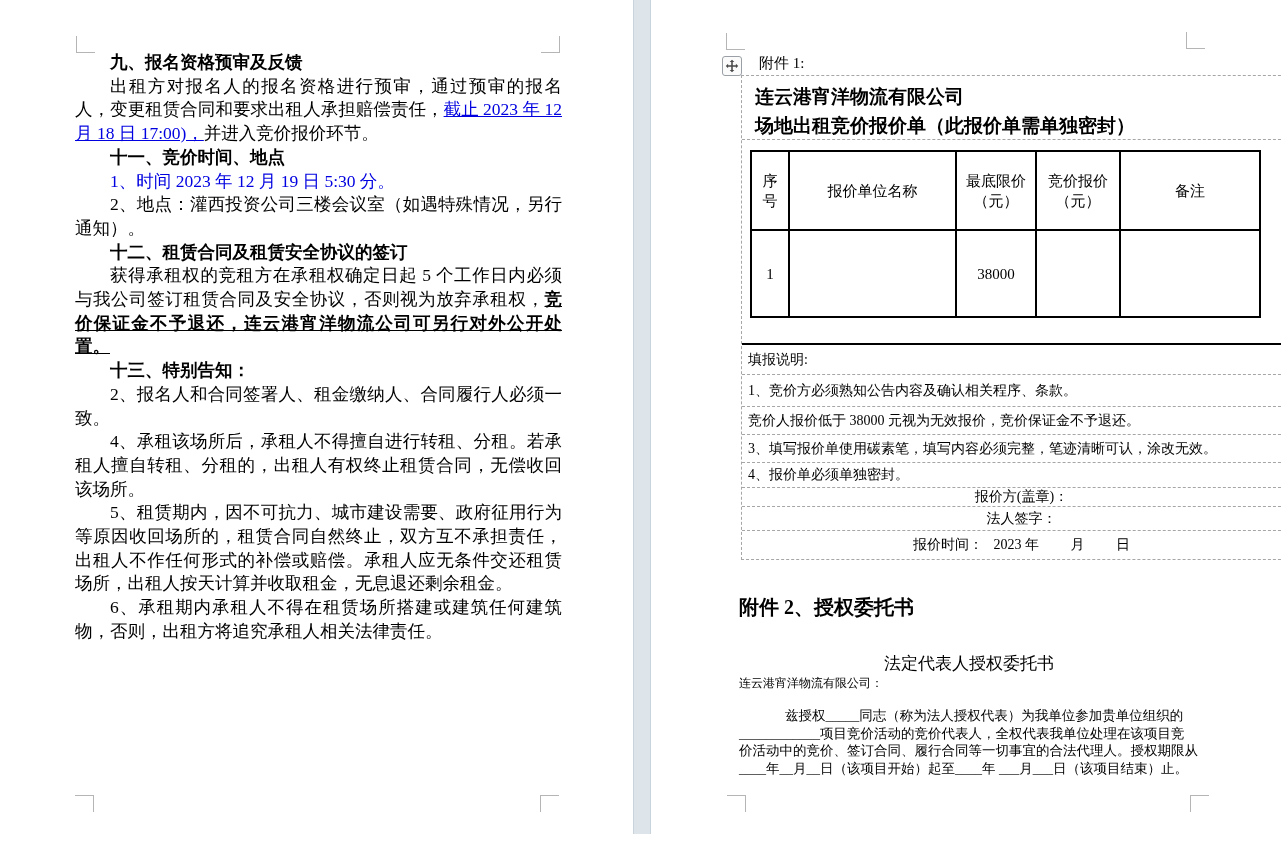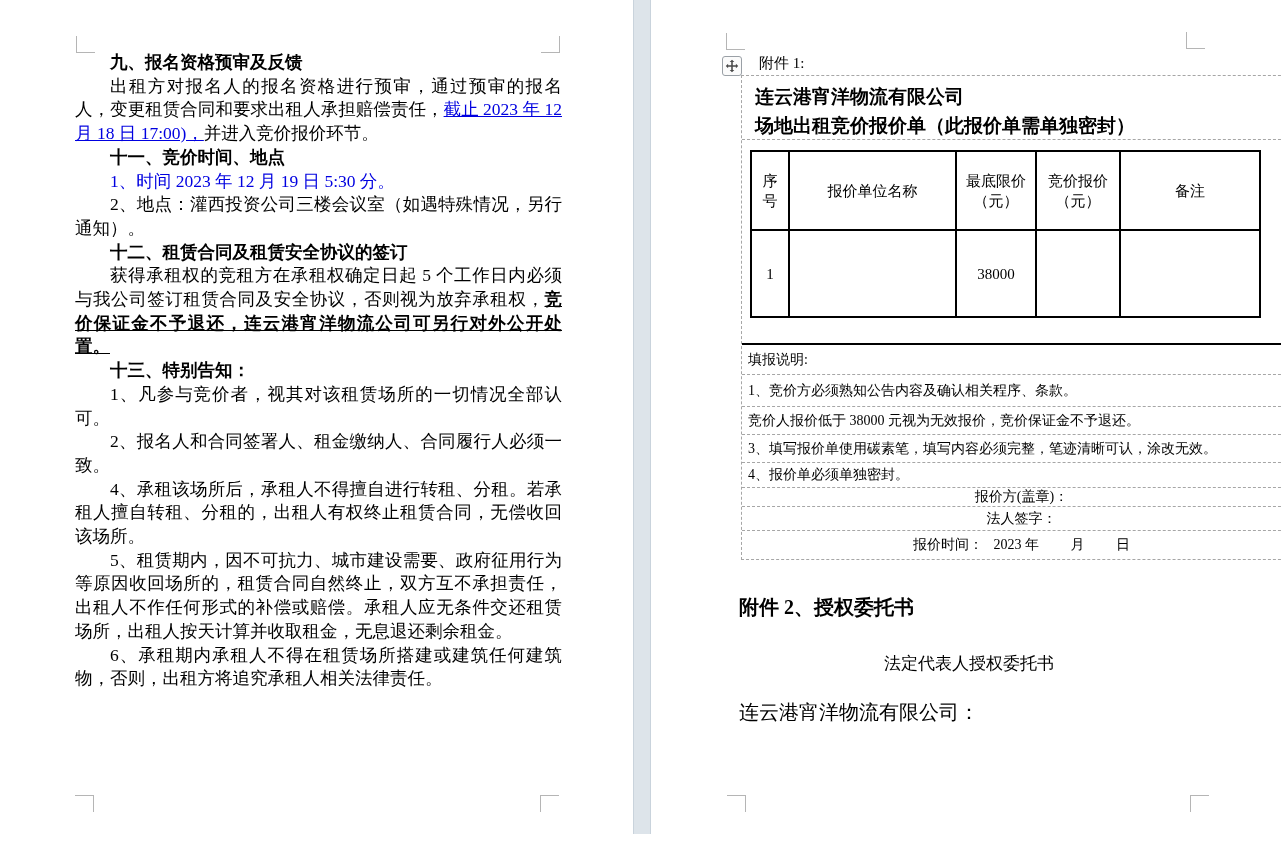--- a/index.html
+++ b/index.html
@@ -72,21 +72,21 @@
     padding-left:6px; display:flex; align-items:center; white-space:pre;
   }
   .nrow.first{height:30px; align-items:flex-start; padding-top:6px;}
   .nrow.c{justify-content:center; padding-left:0;}
   .nrow.last{border-bottom:none;}
 
   .att2{position:absolute; left:88px; top:594px; width:460px;}
   .att2-heading{font-weight:bold; font-size:20px;}
   .att2-title{text-align:center; font-size:17px; margin-top:31px;
     font-family:"Liberation Sans","DejaVu Sans",sans-serif;}
-  .att2-salutation{font-size:20px; margin-top:24px;}
+  .att2-salutation{font-size:12px; }
   .att2-para{margin-top:15px; font-size:13.5px; line-height:17.5px; text-align:justify;}
   .att2-para .ln{white-space:nowrap;}
   .att2-para .ln.indent{text-indent:3.4em;}
 </style>
 </head>
 <body>
 
 <div class="canvas">
 
   <div class="page page-left">
@@ -97,21 +97,20 @@
 
     <div class="left-text">
       <p class="b">九、报名资格预审及反馈</p>
       <p><span>出租方对报名人的报名资格进行预审，通过预审的报名人，变更租赁合同和要求出租人承担赔偿责任，</span><span class="blue u">截止 2023 年 12 月 18 日 17:00)，</span><span>并进入竞价报价环节。</span></p>
       <p class="b">十一、竞价时间、地点</p>
       <p class="blue">1、时间 2023 年 12 月 19 日 5:30 分。</p>
       <p>2、地点：灌西投资公司三楼会议室（如遇特殊情况，另行通知）。</p>
       <p class="b">十二、租赁合同及租赁安全协议的签订</p>
       <p><span>获得承租权的竞租方在承租权确定日起 5 个工作日内必须与我公司签订租赁合同及安全协议，否则视为放弃承租权，</span><span class="b u">竞价保证金不予退还，连云港宵洋物流公司可另行对外公开处置。</span></p>
       <p class="b">十三、特别告知：</p>
-      <p>1、凡参与竞价者，视其对该租赁场所的一切情况全部认可。</p>
       <p>2、报名人和合同签署人、租金缴纳人、合同履行人必须一致。</p>
       <p>4、承租该场所后，承租人不得擅自进行转租、分租。若承租人擅自转租、分租的，出租人有权终止租赁合同，无偿收回该场所。</p>
       <p>5、租赁期内，因不可抗力、城市建设需要、政府征用行为等原因收回场所的，租赁合同自然终止，双方互不承担责任，出租人不作任何形式的补偿或赔偿。承租人应无条件交还租赁场所，出租人按天计算并收取租金，无息退还剩余租金。</p>
       <p>6、承租期内承租人不得在租赁场所搭建或建筑任何建筑物，否则，出租方将追究承租人相关法律责任。</p>
     </div>
   </div>
 
   <div class="divider"></div>
 
   <div class="page page-right">
@@ -165,16 +164,22 @@
         <div class="nrow c" style="height:19px">报价方(盖章)：</div>
         <div class="nrow c" style="height:24px">法人签字：</div>
         <div class="nrow c last" style="height:28px">报价时间：   2023 年         月         日</div>
       </div>
     </div>
 
     <div class="att2">
       <div class="att2-heading">附件 2、授权委托书</div>
       <div class="att2-title">法定代表人授权委托书</div>
       <div class="att2-salutation">连云港宵洋物流有限公司：</div>
+      <div class="att2-para">
+        <div class="ln indent">兹授权_____同志（称为法人授权代表）为我单位参加贵单位组织的</div>
+        <div class="ln">____________项目竞价活动的竞价代表人，全权代表我单位处理在该项目竞</div>
+        <div class="ln">价活动中的竞价、签订合同、履行合同等一切事宜的合法代理人。授权期限从</div>
+        <div class="ln">____年__月__日（该项目开始）起至____年 ___月___日（该项目结束）止。</div>
+      </div>
     </div>
   </div>
 
 </div>
 
 </body></html>

